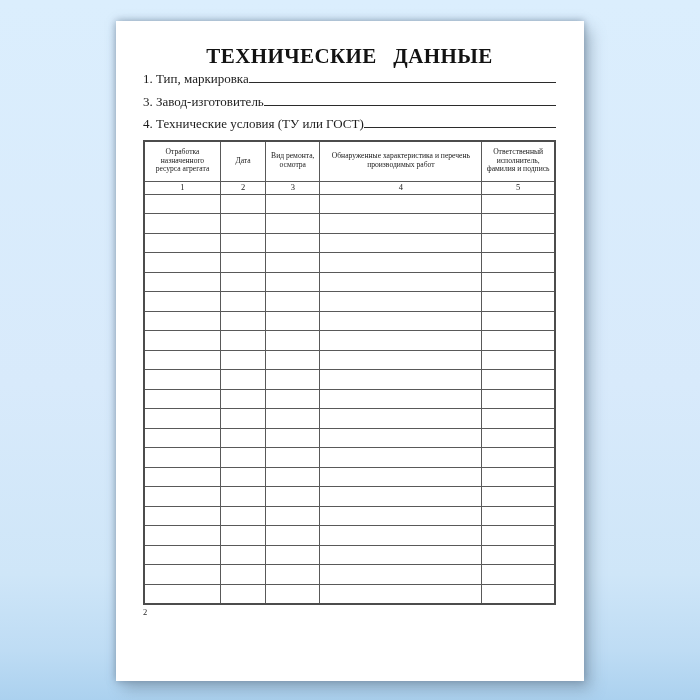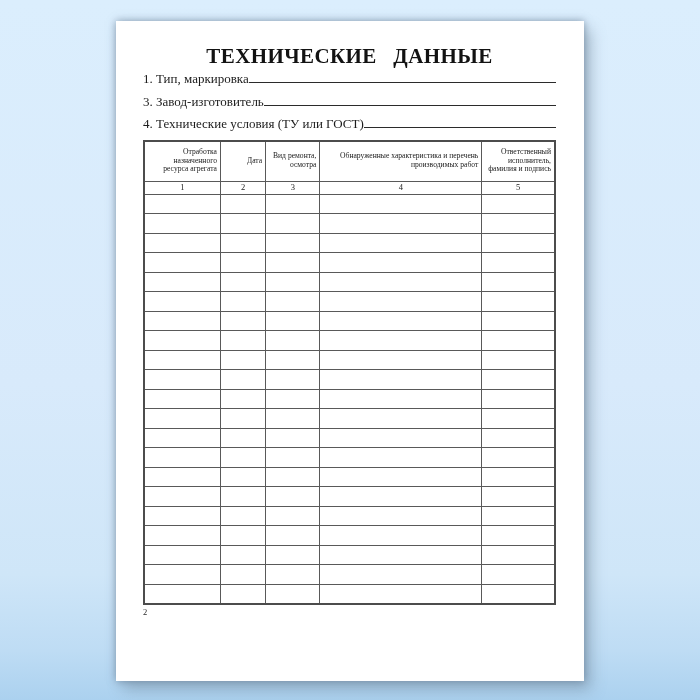--- a/index.html
+++ b/index.html
@@ -71,21 +71,21 @@
   col.c1 { width: 18.6%; }
   col.c2 { width: 11.0%; }
   col.c3 { width: 13.2%; }
   col.c4 { width: 39.4%; }
   col.c5 { width: 17.8%; }
   tr.hdr th {
     height: 37px;
     font-size: 7.6px;
     line-height: 8.6px;
     font-weight: normal;
-    text-align: right;
+    text-align: center;
     vertical-align: middle;
     color: #1a1a1a;
   }
   tr.nums td {
     height: 10px;
     font-size: 8.5px;
     line-height: 9px;
     text-align: center;
     vertical-align: middle;
   }

